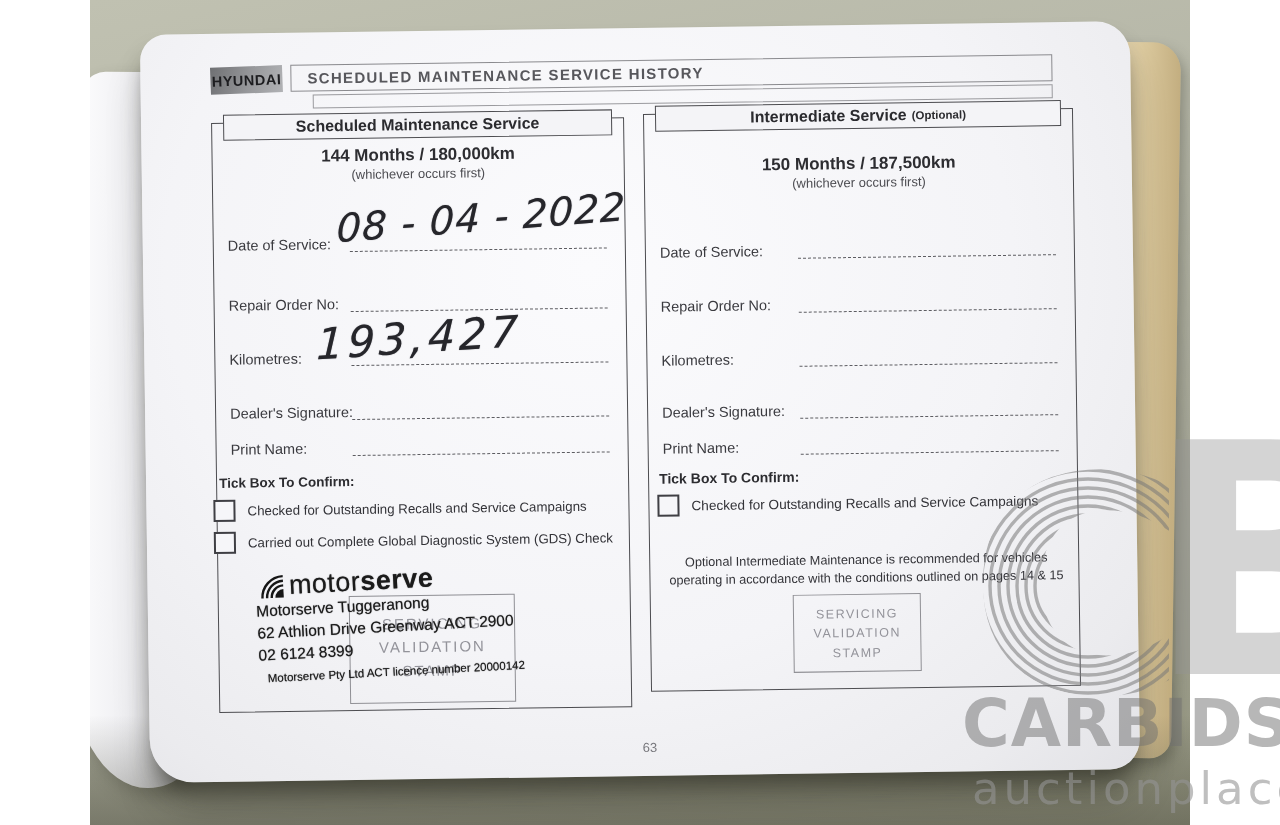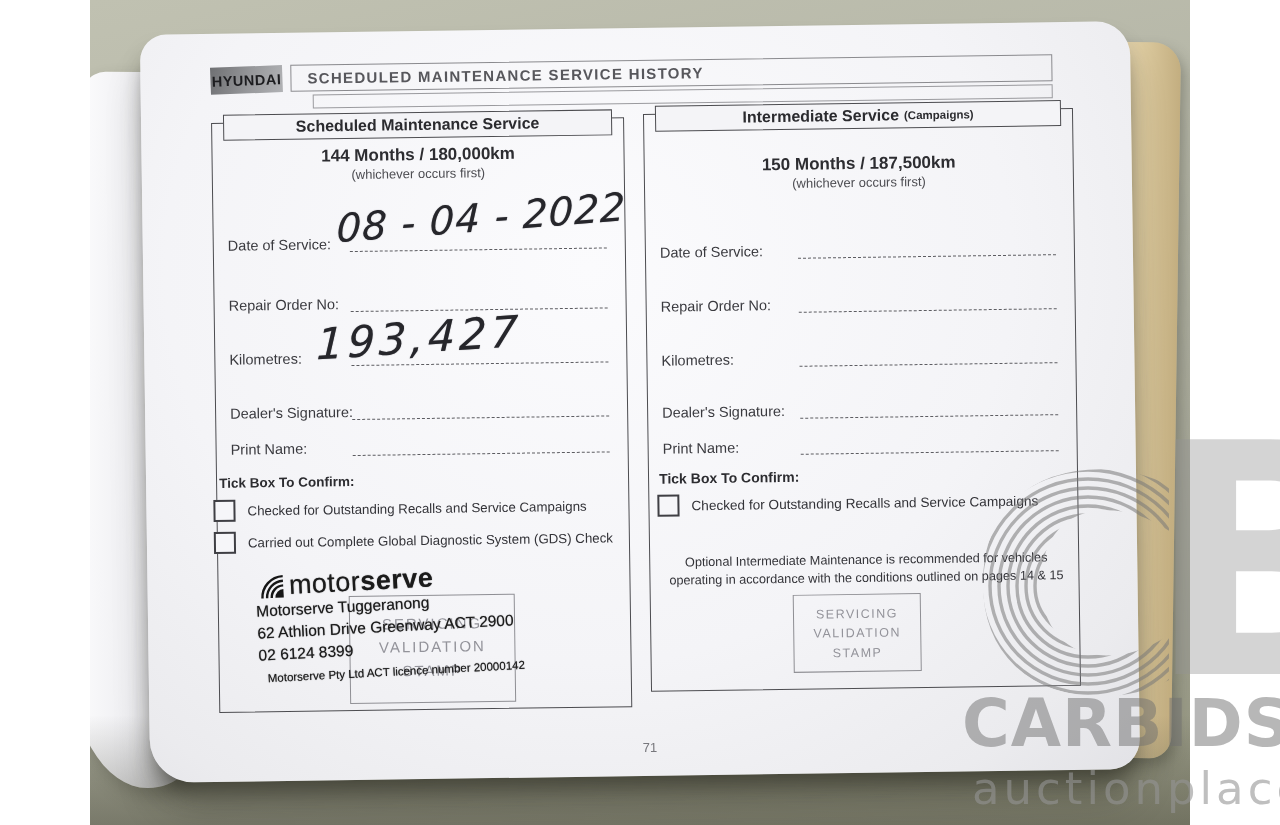--- a/index.html
+++ b/index.html
@@ -186,21 +186,21 @@
           <div class="ds-line">Motorserve Tuggeranong</div>
           <div class="ds-line">62 Athlion Drive Greenway ACT 2900</div>
           <div class="ds-line">02 6124 8399</div>
           <div class="ds-line ds-line4">Motorserve Pty Ltd ACT licence number 20000142</div>
         </div>
       </div>
 
       <div class="panel panel-right">
         <div class="panel-header">
           <span>Intermediate Service</span>
-          <span class="suffix">(Campaigns)</span>
+          <span class="suffix">(Optional)</span>
         </div>
 
         <div class="interval" style="top:42px">150 Months / 187,500km</div>
         <div class="interval-note" style="top:63px">(whichever occurs first)</div>
 
         <div class="frow" style="top:116px">
           <span class="flabel">Date of Service:</span>
           <span class="fline"></span>
         </div>
         <div class="frow" style="top:170px">
@@ -229,21 +229,21 @@
 
         <div class="note" style="top:440px">Optional Intermediate Maintenance is recommended for vehicles operating in accordance with the conditions outlined on pages 14 &amp; 15</div>
 
         <div class="stamp-box sb-right">
           <div>SERVICING</div>
           <div>VALIDATION</div>
           <div>STAMP</div>
         </div>
       </div>
 
-      <div class="page-num">71</div>
+      <div class="page-num">63</div>
     </div>
   </div>
 
   <svg class="wm wm-c" width="214" height="244" viewBox="0 0 214 244">
     <defs>
       <mask id="maskC">
         <rect width="214" height="244" fill="black"></rect>
         <text x="-14" y="230" font-family="DejaVu Sans, Liberation Sans, sans-serif" font-weight="bold" font-size="300" fill="#ffffff">C</text>
       </mask>
     </defs>

